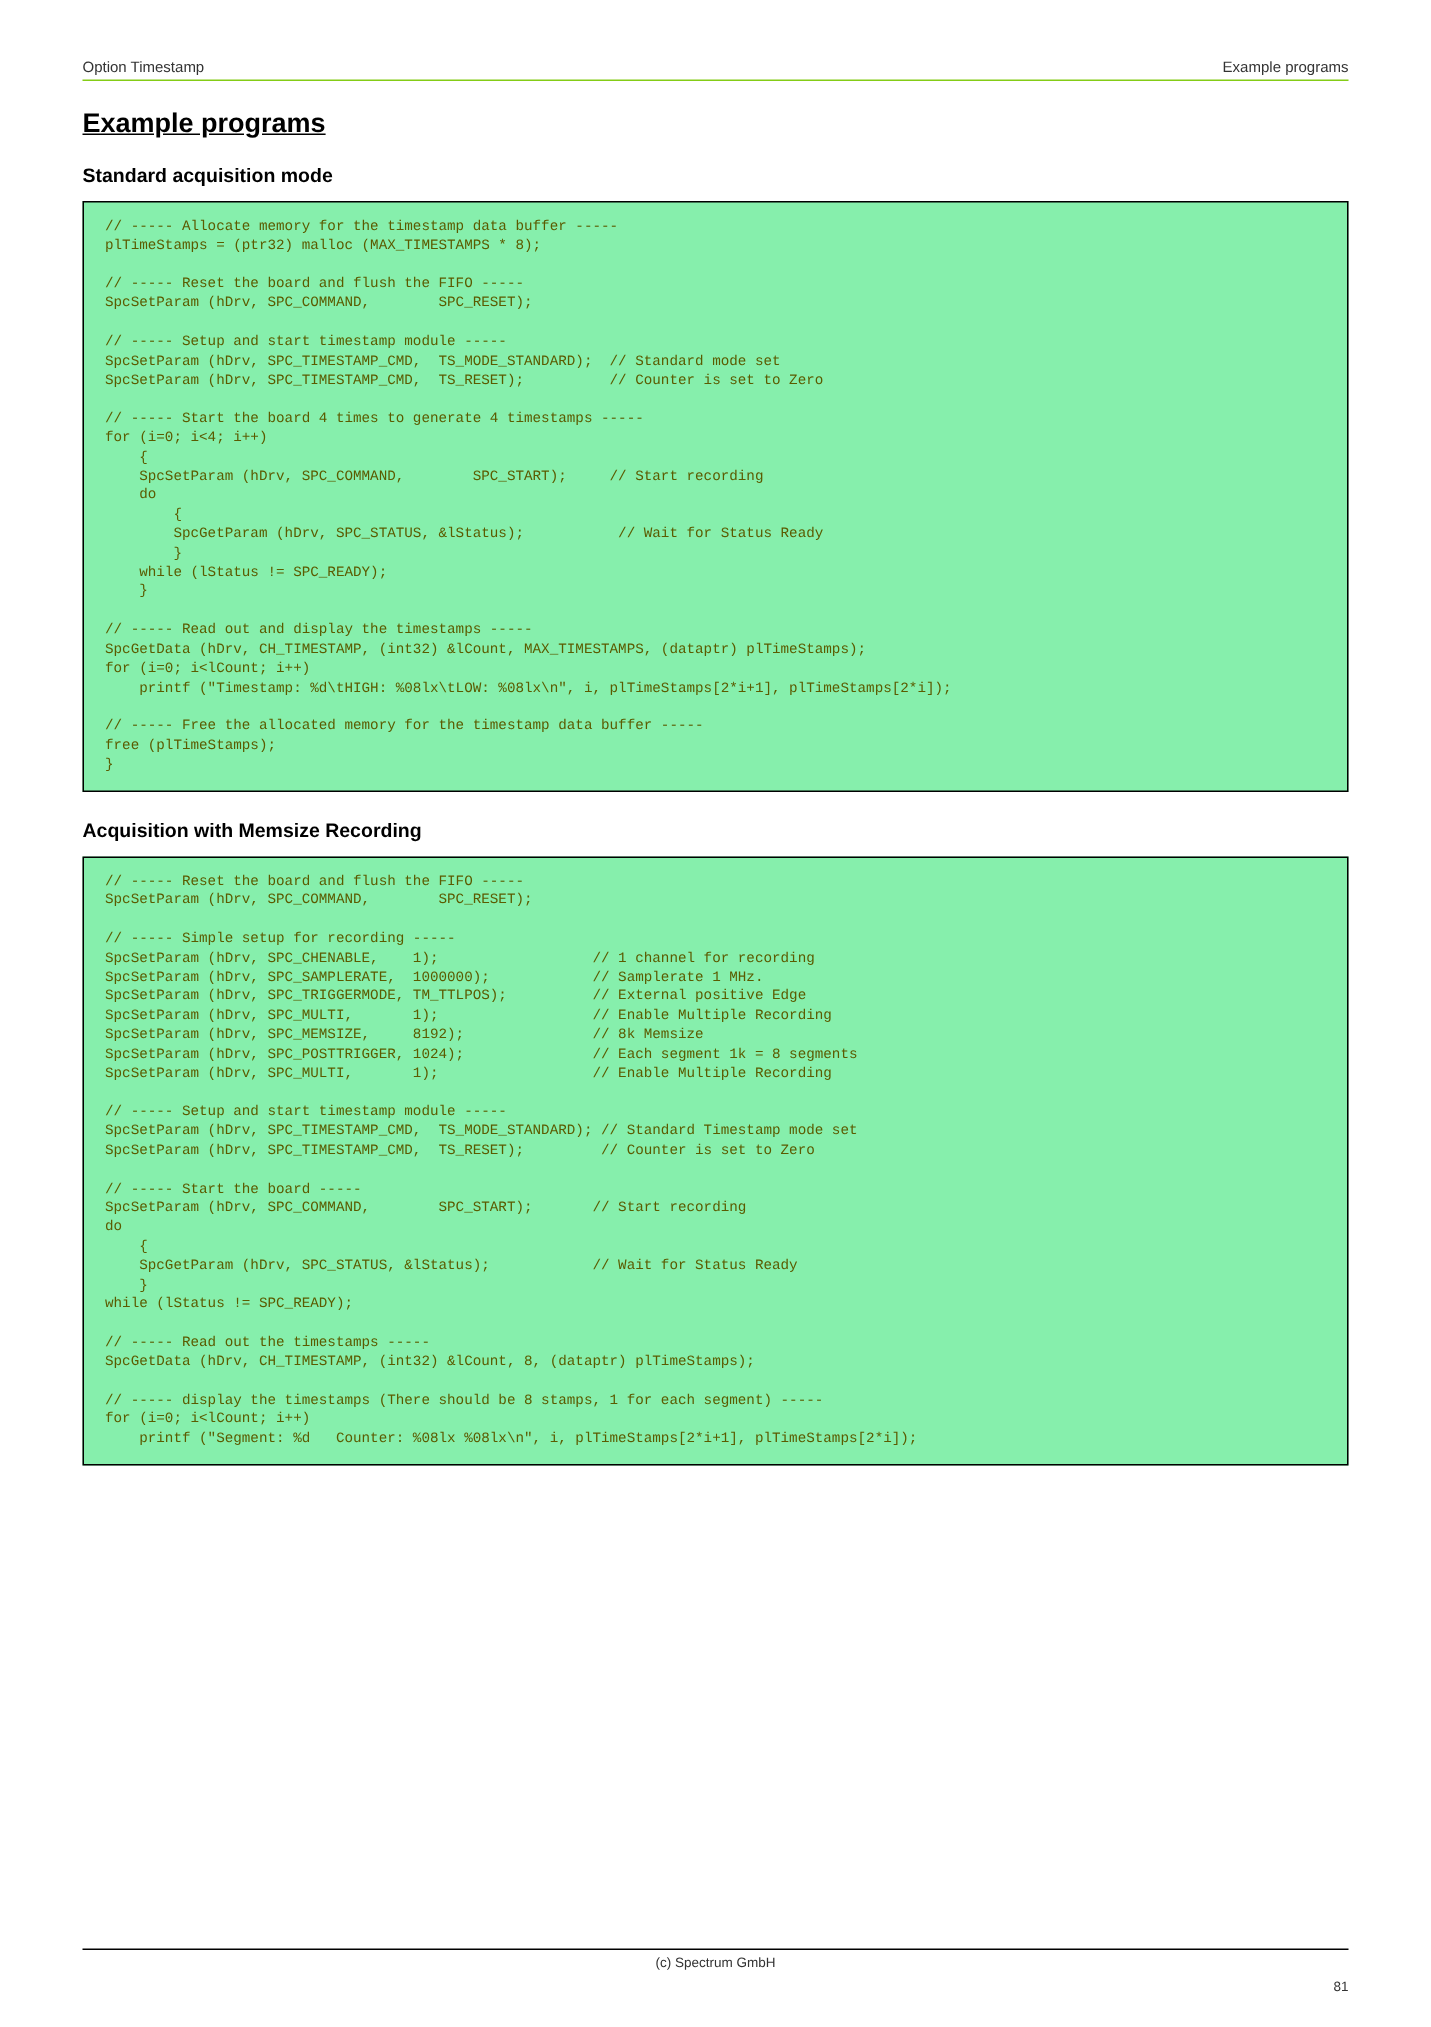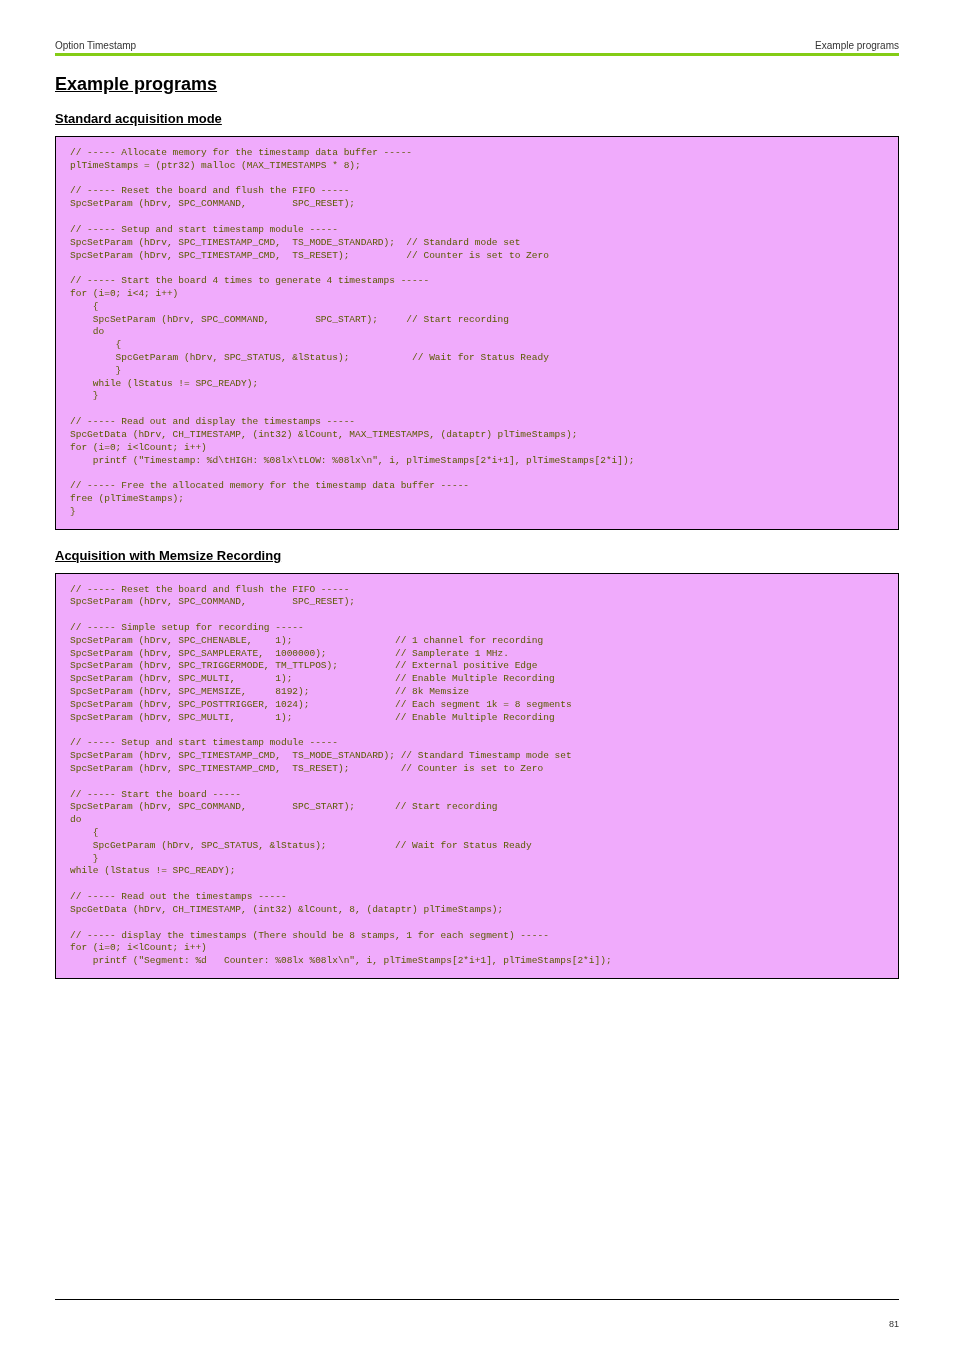--- a/index.html
+++ b/index.html
@@ -13,43 +13,42 @@
   .page {
     padding: 40px 55px 30px 55px;
     box-sizing: border-box;
     min-height: 1351px;
     position: relative;
   }
   .header-row {
     display: flex;
     justify-content: space-between;
     align-items: baseline;
-    border-bottom: 3px solid #84cc16;
+    border-bottom: 1px solid #84cc16;
     padding-bottom: 2px;
     margin-bottom: 18px;
   }
   .header-left, .header-right {
     font-size: 10px;
     color: #333;
   }
   .h1 {
     font-size: 18px;
     font-weight: bold;
     text-decoration: underline;
     margin: 0 0 16px 0;
   }
   .h2 {
     font-size: 13px;
     font-weight: bold;
-    text-decoration: underline;
     margin: 16px 0 10px 0;
   }
   .code-block {
     border: 1px solid #000;
-    background: #f0abfc;
+    background: #86efac;
     padding: 10px 14px 10px 14px;
     font-family: "Courier New", monospace;
     font-size: 9.5px;
     line-height: 1.35;
     white-space: pre;
     color: #5b5b00;
     margin-bottom: 18px;
     overflow: hidden;
   }
   .footer {
@@ -144,15 +143,16 @@
 
 // ----- Read out the timestamps -----
 SpcGetData (hDrv, CH_TIMESTAMP, (int32) &amp;lCount, 8, (dataptr) plTimeStamps);
 
 // ----- display the timestamps (There should be 8 stamps, 1 for each segment) -----
 for (i=0; i&lt;lCount; i++)
     printf ("Segment: %d   Counter: %08lx %08lx\n", i, plTimeStamps[2*i+1], plTimeStamps[2*i]);</div>
 
   <div class="footer">
     <span></span>
+    <span class="footer-center">(c) Spectrum GmbH</span>
     <span class="footer-right">81</span>
   </div>
 </div>
 
 </body></html>

